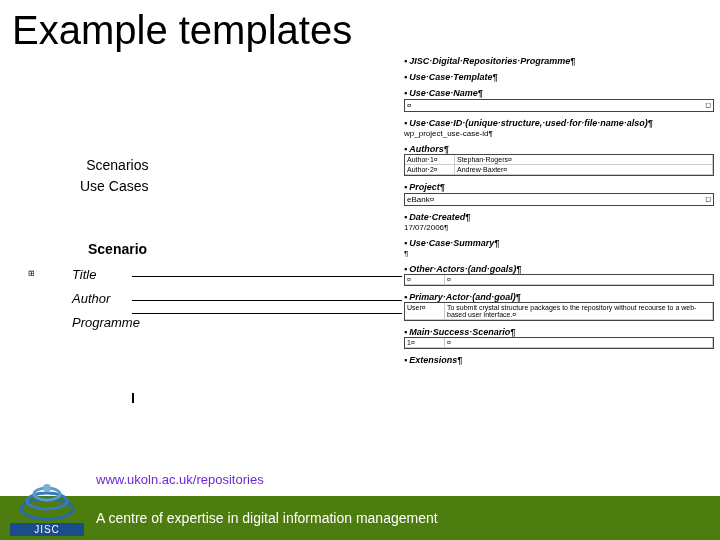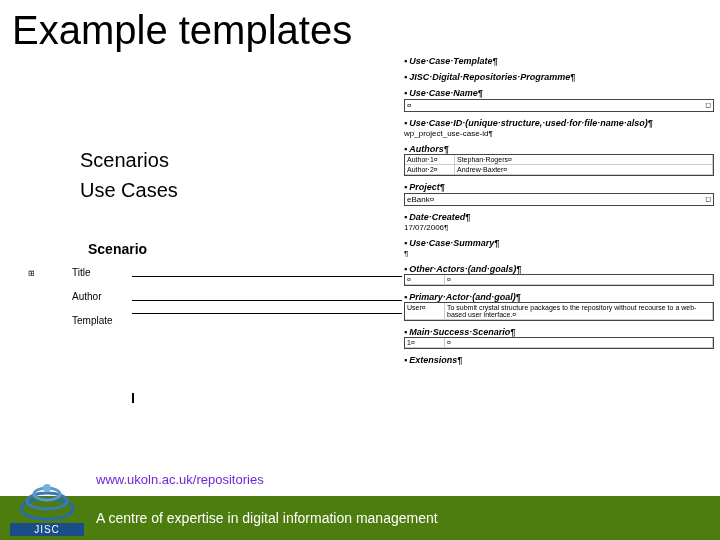--- a/index.html
+++ b/index.html
@@ -3,28 +3,28 @@
 <meta charset="utf-8">
 <style>
   * { box-sizing: border-box; margin: 0; padding: 0; }
   body { width: 720px; height: 540px; font-family: Arial, Helvetica, sans-serif; background: #fff; position: relative; overflow: hidden; }
 
   .title-area { padding: 8px 12px; }
   .title-area h1 { font-size: 40px; font-weight: 400; color: #000; }
 
   .body-area { position: relative; height: 430px; }
 
-  .left-bullets { position: absolute; left: 80px; top: 84px; font-size: 20px; color: #000; line-height: 1.5; }
+  .left-bullets { position: absolute; left: 80px; top: 94px; font-size: 14px; color: #000; line-height: 1.5; text-align: right; }
 
   
   .scenario-doc { position: absolute; left: 20px; top: 180px; width: 390px; background: #fff; }
   .scenario-heading { font-size: 14px; font-weight: 700; margin-left: 68px; margin-bottom: 8px; }
   .scenario-row { display: flex; align-items: flex-start; height: 24px; }
   .scenario-gutter { width: 52px; font-size: 8px; padding-left: 8px; padding-top: 4px; color: #000; }
-  .scenario-label { width: 60px; font-size: 10px; padding-top: 2px; }
+  .scenario-label { width: 60px; font-size: 13px; padding-top: 2px; font-style: italic; }
   .scenario-line { flex: 1; border-bottom: 1px solid #000; height: 12px; margin-right: 8px; }
   .scenario-tall { height: 90px; }
   .tiny-bar { position: absolute; left: 112px; bottom: 0; width: 2px; height: 10px; background: #000; }
 
   
   .usecase-doc { position: absolute; right: 6px; top: -5px; width: 310px; background: #fff; font-size: 9px; }
   .uc-section { margin-bottom: 6px; position: relative; }
   .uc-head { font-weight: 700; font-style: italic; font-size: 9px; }
   .uc-head .bullet { font-weight: 700; margin-right: 2px; }
   .uc-field { border: 1px solid #444; padding: 1px 2px; margin-top: 1px; font-size: 8px; min-height: 10px; position: relative; }
@@ -67,32 +67,32 @@
       <div class="scenario-label">Title</div>
       <div class="scenario-line"></div>
     </div>
     <div class="scenario-row">
       <div class="scenario-gutter"></div>
       <div class="scenario-label">Author</div>
       <div class="scenario-line"></div>
     </div>
     <div class="scenario-row scenario-tall">
       <div class="scenario-gutter"></div>
-      <div class="scenario-label">Template</div>
+      <div class="scenario-label">Programme</div>
       <div style="flex:1; border-top:1px solid #000; margin-right:8px;"></div>
     </div>
     <div class="tiny-bar"></div>
   </div>
 
   <div class="usecase-doc">
     <div class="uc-section">
-        <div class="uc-head"><span class="bullet">▪</span><span>Use·Case·Template¶</span></div>
+        <div class="uc-head"><span class="bullet">▪</span><span>JISC·Digital·Repositories·Programme¶</span></div>
       </div>
     <div class="uc-section">
-        <div class="uc-head"><span class="bullet">▪</span><span>JISC·Digital·Repositories·Programme¶</span></div>
+        <div class="uc-head"><span class="bullet">▪</span><span>Use·Case·Template¶</span></div>
       </div>
 
     <div class="uc-section">
       <div class="uc-head"><span class="bullet">▪</span><span>Use·Case·Name¶</span></div>
       <div class="uc-field"><span>¤</span><span class="end-mark end-doc-square">◻</span></div>
     </div>
 
     <div class="uc-section">
       <div class="uc-head"><span class="bullet">▪</span><span>Use·Case·ID·(unique·structure,·used·for·file·name·also)¶</span></div>
       <div class="uc-sub">wp_project_use-case-id¶</div>

